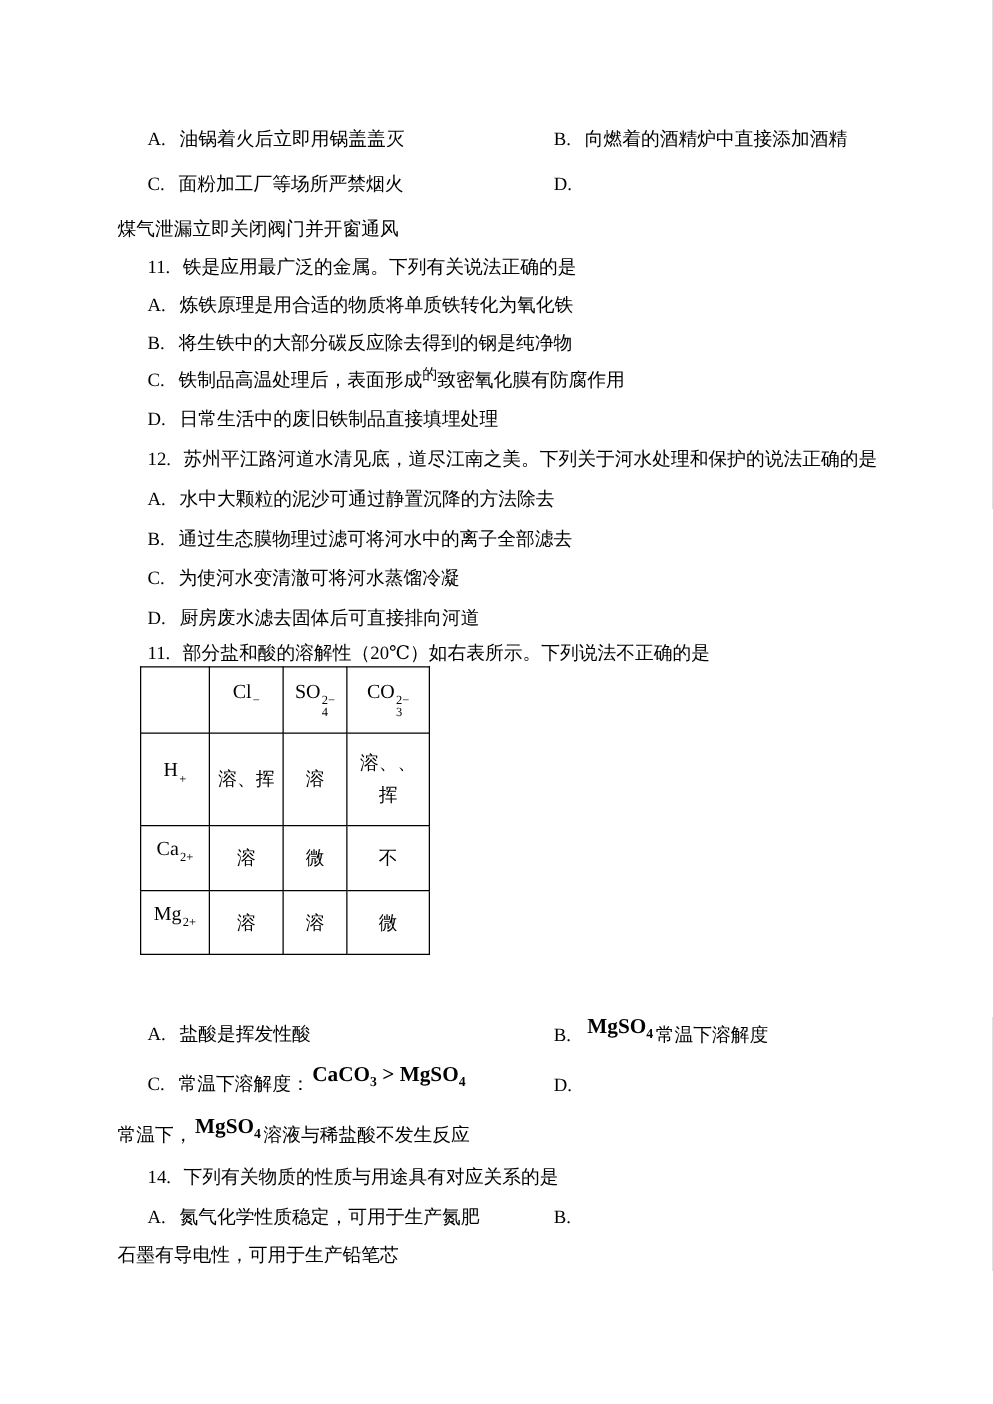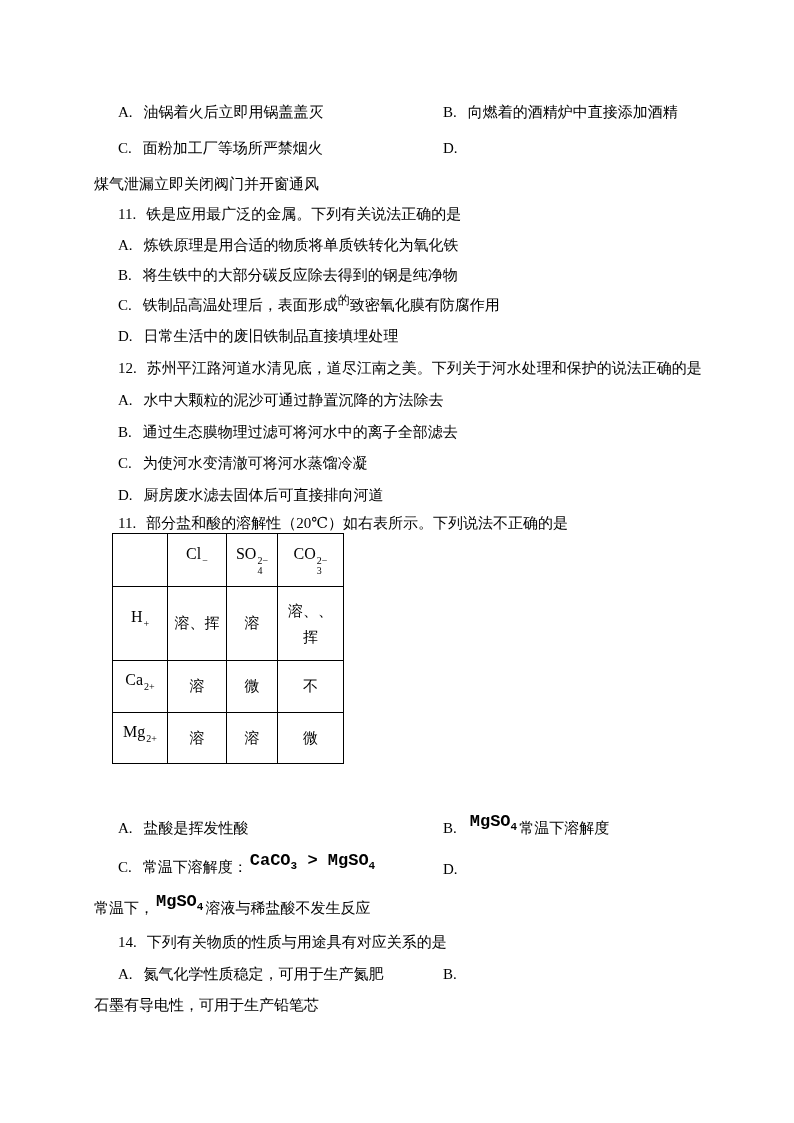--- a/index.html
+++ b/index.html
@@ -26,21 +26,21 @@
   .lbl { margin-right: 11px; }
   .num { margin-right: 10px; }
   
   .cnsup {
     font-size: 12px;
     position: relative;
     top: -6px;
   }
   
   .chem {
-    font-family: Liberation Mono, monospace;
+    font-family: Liberation Serif, serif;
     font-weight: bold;
     font-size: 17px;
     white-space: nowrap;
   }
   .chem sub {
     font-size: 11px;
     vertical-align: -4px;
   }
   .raised {
     position: relative;

